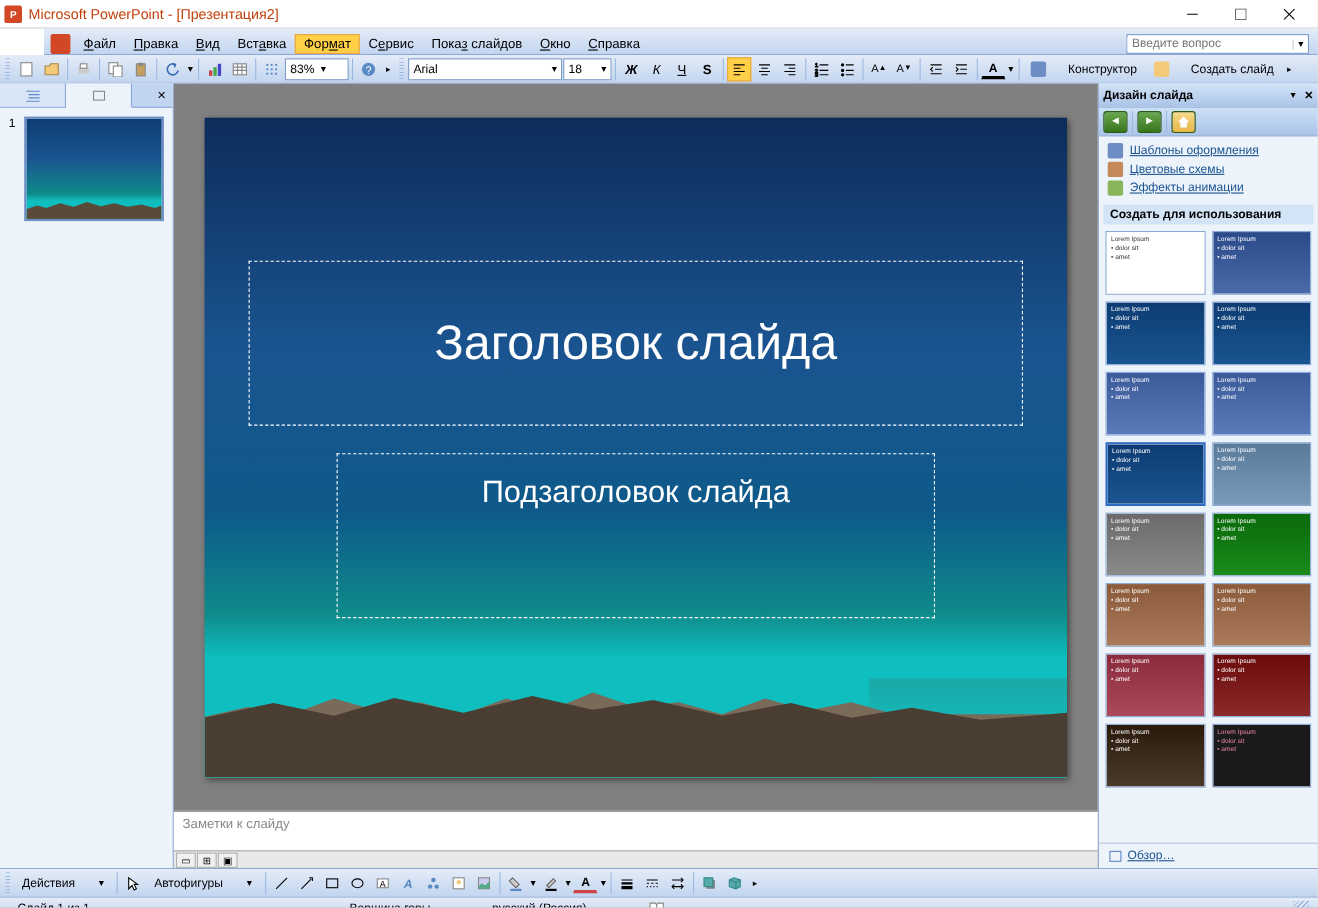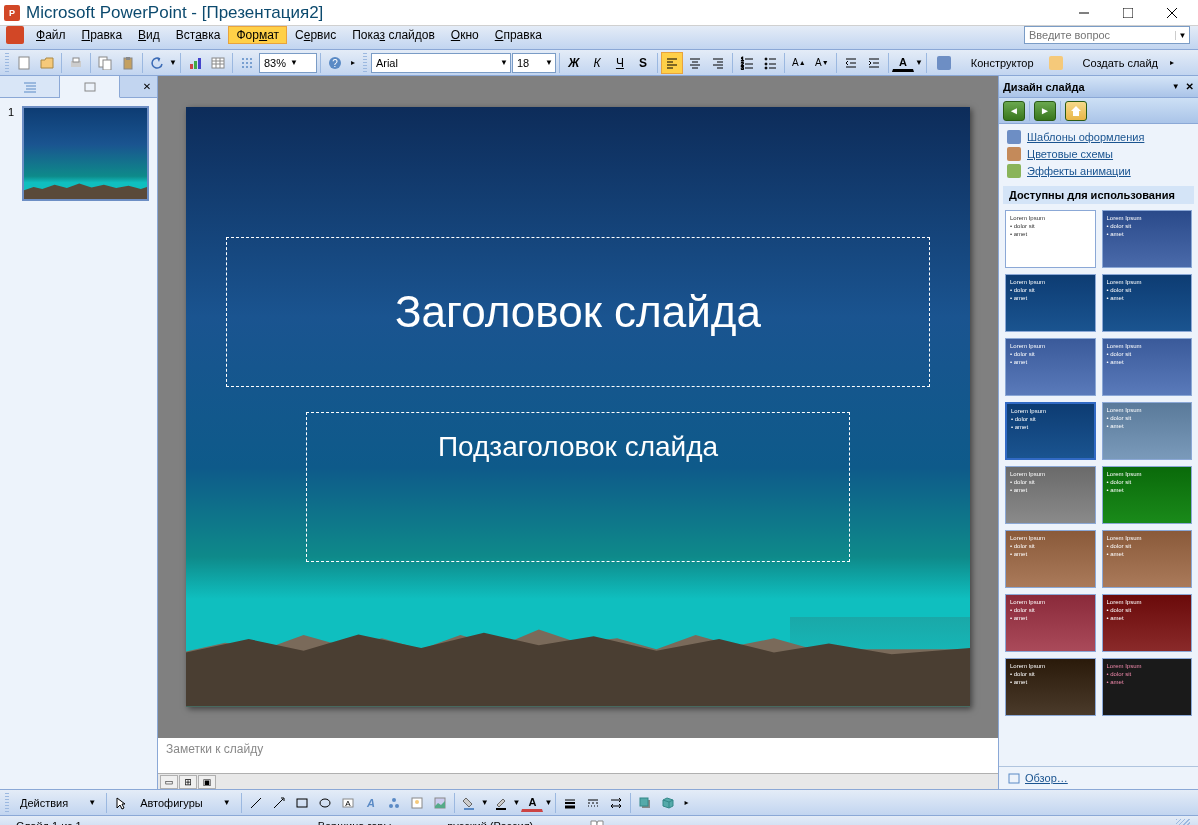--- a/index.html
+++ b/index.html
@@ -1,24 +1,24 @@
 <!DOCTYPE html>
 <html><head>
 <meta charset="utf-8">
 <style>
 * { box-sizing: border-box; margin: 0; padding: 0; font-family: Tahoma, Arial, sans-serif; }
 body { width: 1198px; height: 825px; background: #fff; overflow: hidden; font-size: 11px; }
 
 .titlebar { height: 26px; background: #fff; border-bottom: 1px solid #d0d0d0; display: flex; align-items: center; padding: 0 4px; }
 .titlebar-icon { width: 16px; height: 16px; background: #d24726; margin-right: 6px; border-radius: 2px; display: flex; align-items: center; justify-content: center; color: #fff; font-size: 9px; font-weight: bold; }
-.titlebar-text { flex: 1; font-size: 17px; color: #0c4a6e; }
+.titlebar-text { flex: 1; font-size: 13px; color: #c2410c; }
 .win-controls { display: flex; }
 .win-btn { width: 44px; height: 24px; display: flex; align-items: center; justify-content: center; font-size: 12px; cursor: pointer; }
 
-.menubar { height: 24px; background: linear-gradient(#e4ecf7, #c2d5f0); display: flex; align-items: flex-start; padding: 0 2px; border-bottom: 1px solid #8ba8d6; }
+.menubar { height: 24px; background: linear-gradient(#e4ecf7, #c2d5f0); display: flex; align-items: flex-end; padding: 0 2px; border-bottom: 1px solid #8ba8d6; margin-left: 40px; }
 .menubar-icon { width: 18px; height: 18px; background: #d24726; margin: 0 4px; border-radius: 2px; }
 .menu-item { padding: 2px 8px; font-size: 12px; cursor: pointer; }
 .menu-item.active { background: #ffd048; border: 1px solid #e8a33d; padding: 1px 7px; }
 .menu-item u { text-decoration: underline; }
 .question-box { margin-left: auto; margin-right: 6px; display: flex; align-items: center; border: 1px solid #7a9cc6; background: #fff; height: 18px; }
 .question-box input { border: none; font-size: 11px; padding: 0 4px; width: 150px; outline: none; color: #999; }
 .question-box .dd { width: 14px; font-size: 8px; text-align: center; border-left: 1px solid #ccc; cursor: pointer; }
 
 .toolbar-row { height: 26px; background: linear-gradient(#e4ecf7, #c2d5f0); border-bottom: 1px solid #8ba8d6; display: flex; align-items: center; padding: 0 2px; gap: 1px; }
 .toolbar-grip { width: 4px; height: 20px; background: repeating-linear-gradient(#9bb8e0 0 1px, transparent 1px 3px); margin: 0 3px; }
@@ -420,21 +420,21 @@
       <div class="task-link">
           <div class="ico" style="background:#c48a5a"></div>
           <span>Цветовые схемы</span>
         </div>
       <div class="task-link">
           <div class="ico" style="background:#8ab45a"></div>
           <span>Эффекты анимации</span>
         </div>
     </div>
     <div class="template-area">
-      <div class="template-section-label">Доступны для использования</div>
+      <div class="template-section-label">Создать для использования</div>
       <div class="template-grid">
         <div class="template-item">
             <div class="preview tpl-white">
               <div class="txt" style="color:#333">Lorem Ipsum<br>• dolor sit<br>• amet</div>
             </div>
           </div>
         <div class="template-item">
             <div class="preview tpl-blue1">
               <div class="txt">Lorem Ipsum<br>• dolor sit<br>• amet</div>
             </div>

